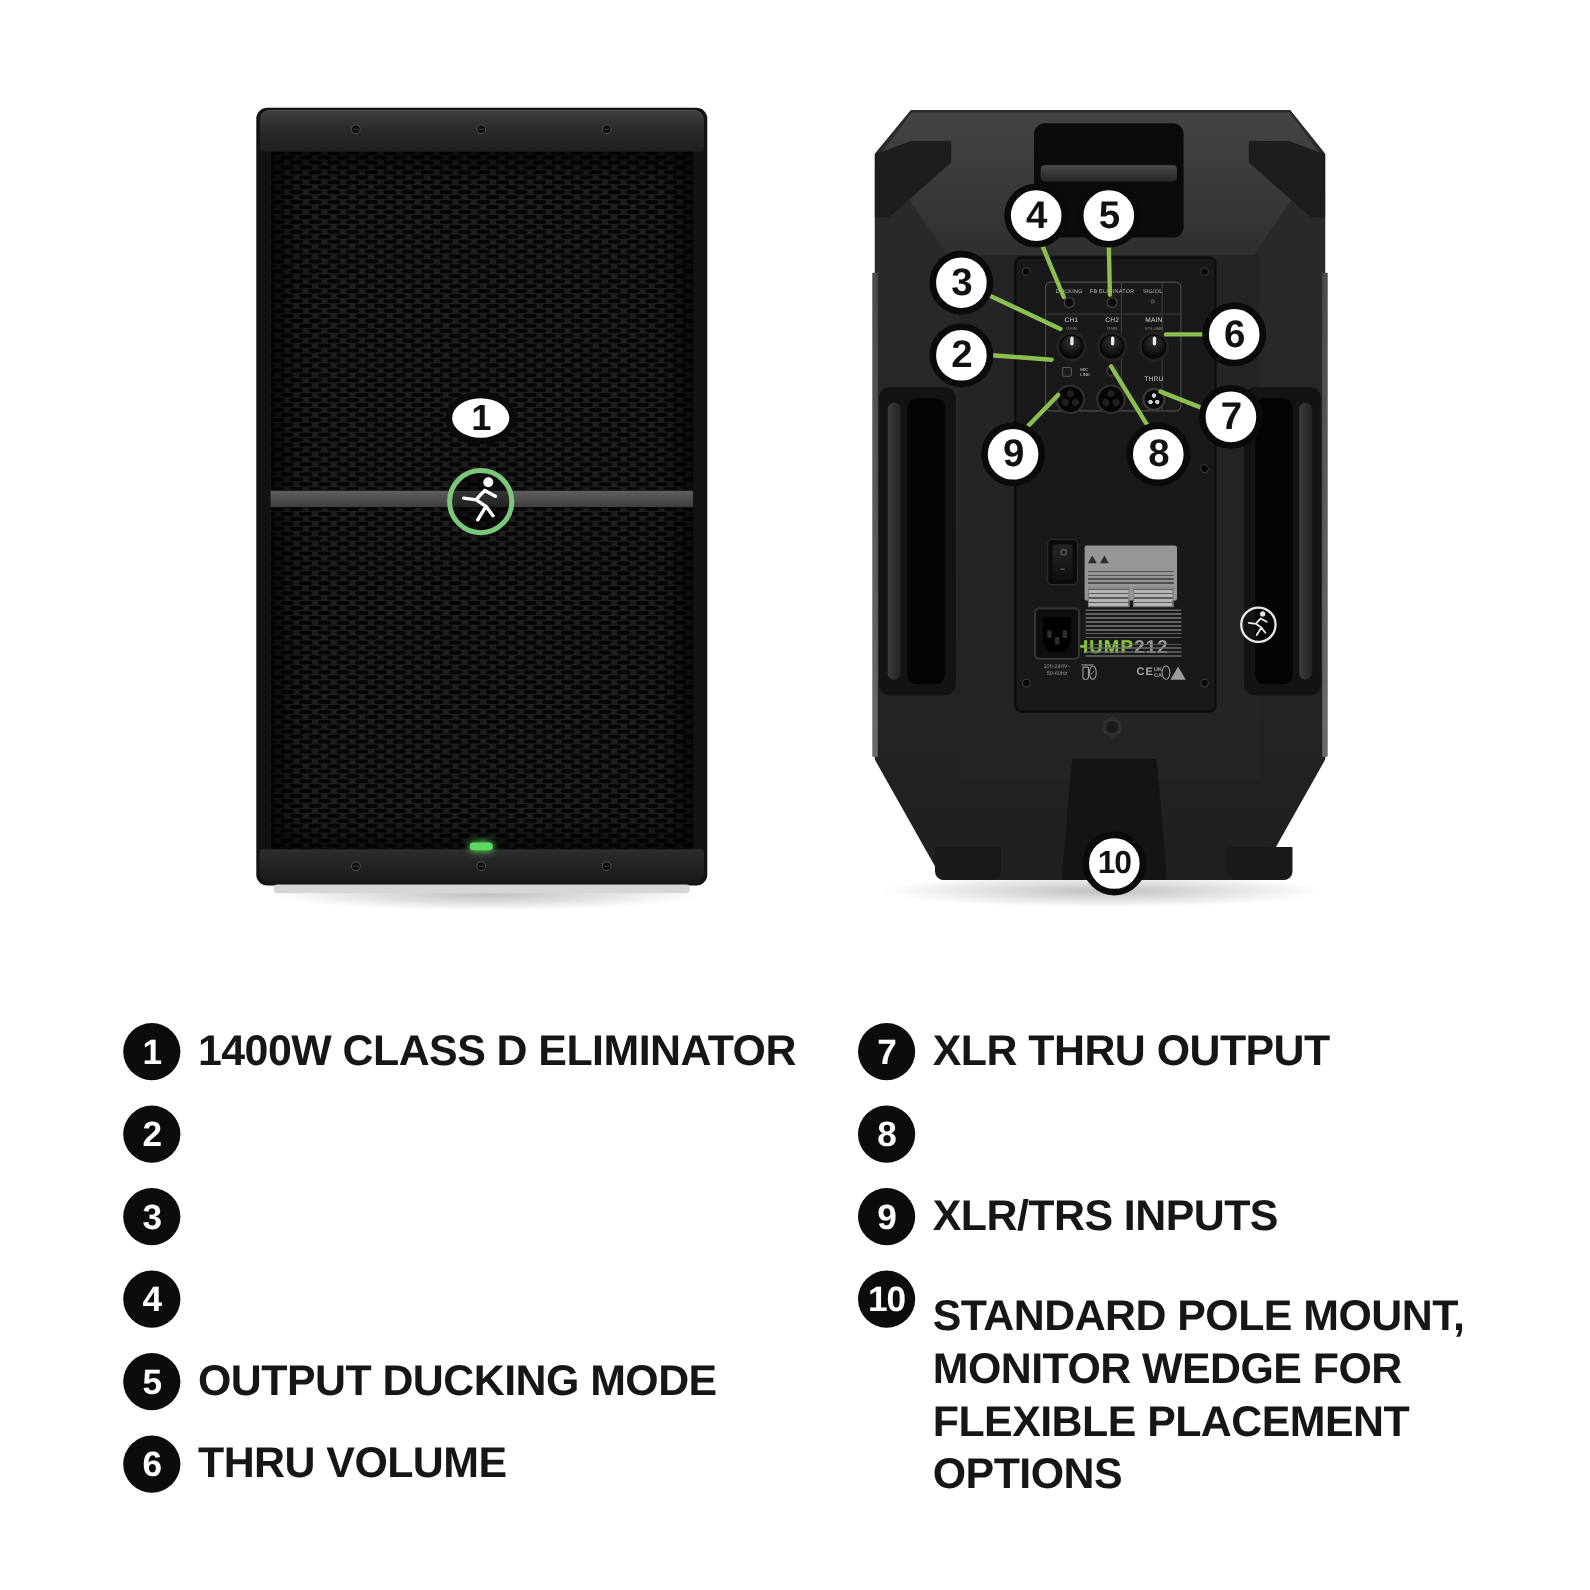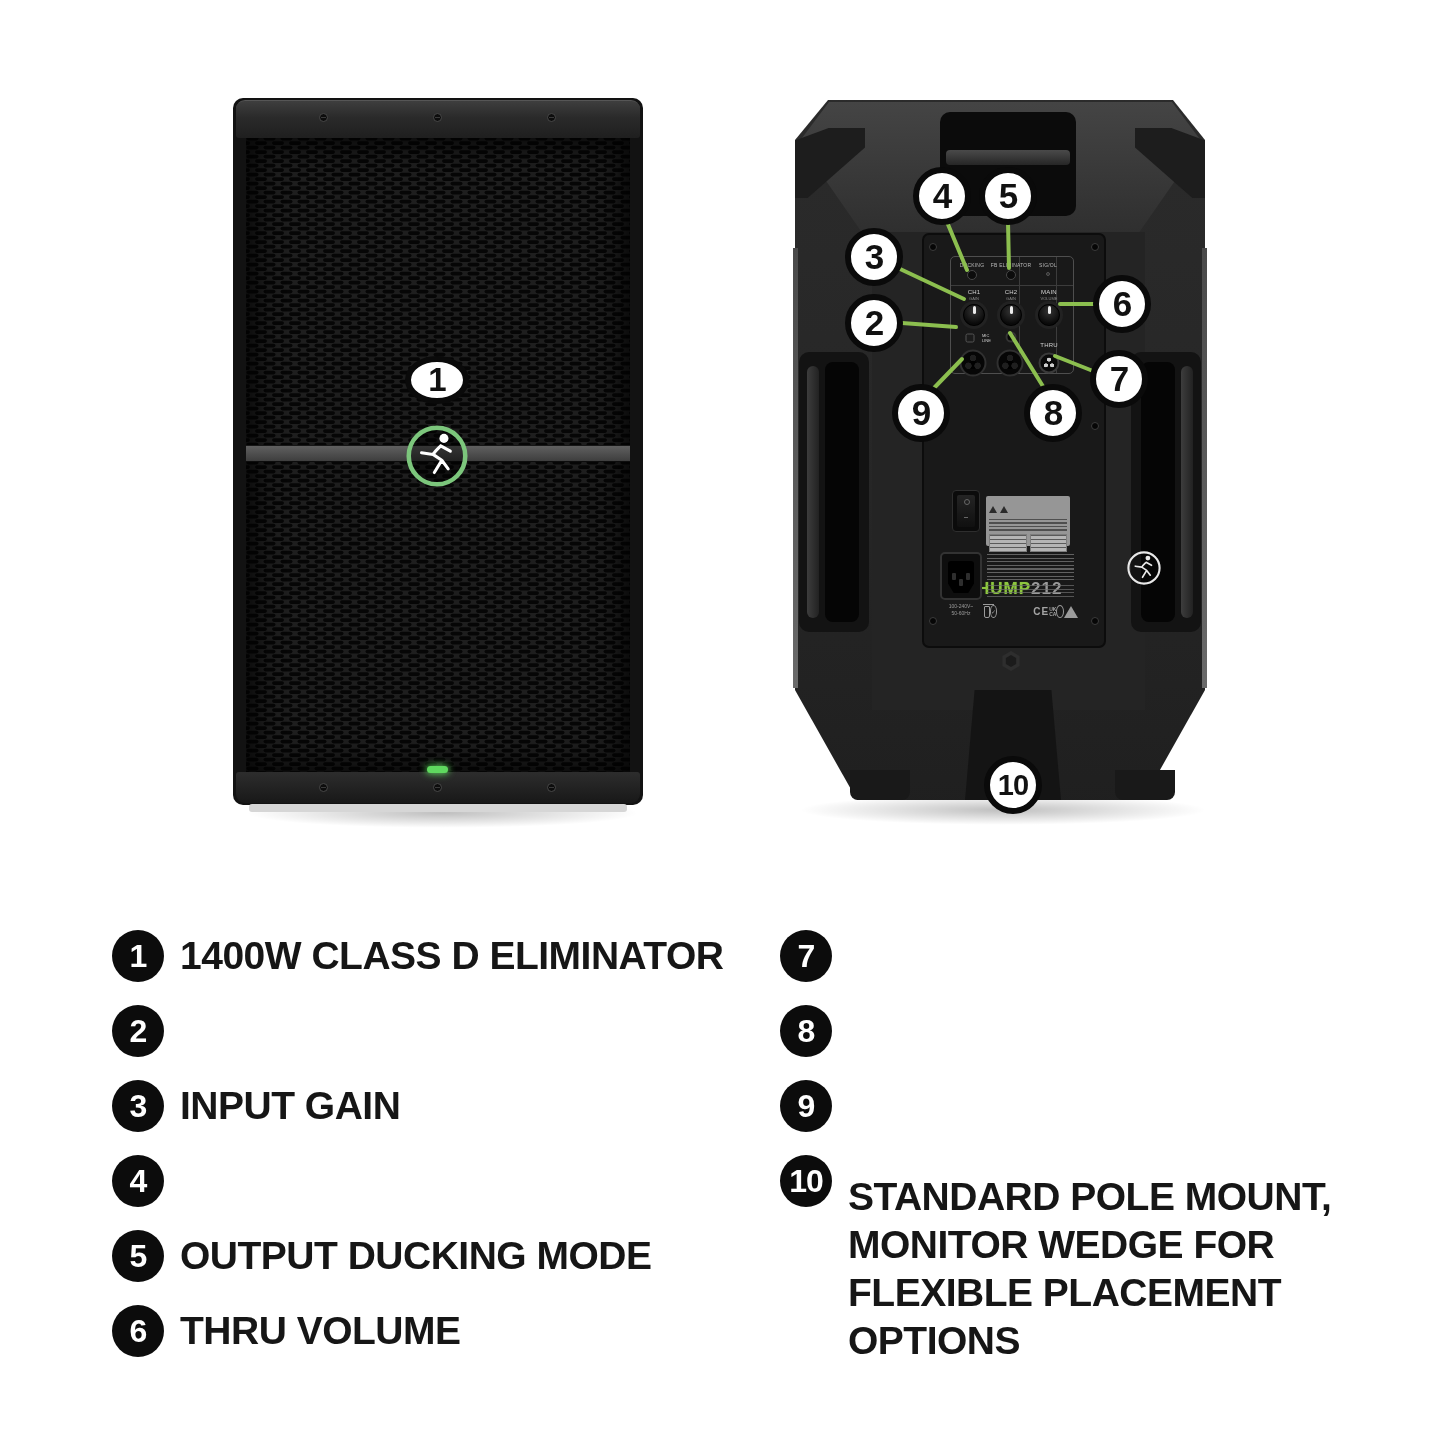--- a/index.html
+++ b/index.html
@@ -315,40 +315,41 @@
 
   <div class="leg-item" style="left:112px; top:930px;">
     <div class="leg-num">1</div>
     <div class="leg-text">1400W CLASS D ELIMINATOR</div>
   </div>
   <div class="leg-item" style="left:112px; top:1005px;">
     <div class="leg-num">2</div>
   </div>
   <div class="leg-item" style="left:112px; top:1080px;">
     <div class="leg-num">3</div>
-    <div class="leg-text">INPUT GAIN</div>
   </div>
   <div class="leg-item" style="left:112px; top:1155px;">
     <div class="leg-num">4</div>
   </div>
   <div class="leg-item" style="left:112px; top:1230px;">
     <div class="leg-num">5</div>
     <div class="leg-text">OUTPUT DUCKING MODE</div>
   </div>
   <div class="leg-item" style="left:112px; top:1305px;">
     <div class="leg-num">6</div>
     <div class="leg-text">THRU VOLUME</div>
   </div>
   <div class="leg-item" style="left:780px; top:930px;">
     <div class="leg-num">7</div>
+    <div class="leg-text">XLR THRU OUTPUT</div>
   </div>
   <div class="leg-item" style="left:780px; top:1005px;">
     <div class="leg-num">8</div>
   </div>
   <div class="leg-item" style="left:780px; top:1080px;">
     <div class="leg-num">9</div>
+    <div class="leg-text">XLR/TRS INPUTS</div>
   </div>
   <div class="leg-item top" style="left:780px; top:1155px;">
     <div class="leg-num">10</div>
     <div class="leg-text wrap">STANDARD POLE MOUNT, MONITOR WEDGE FOR FLEXIBLE PLACEMENT OPTIONS</div>
   </div>
 
 </div>
 
 </body></html>

